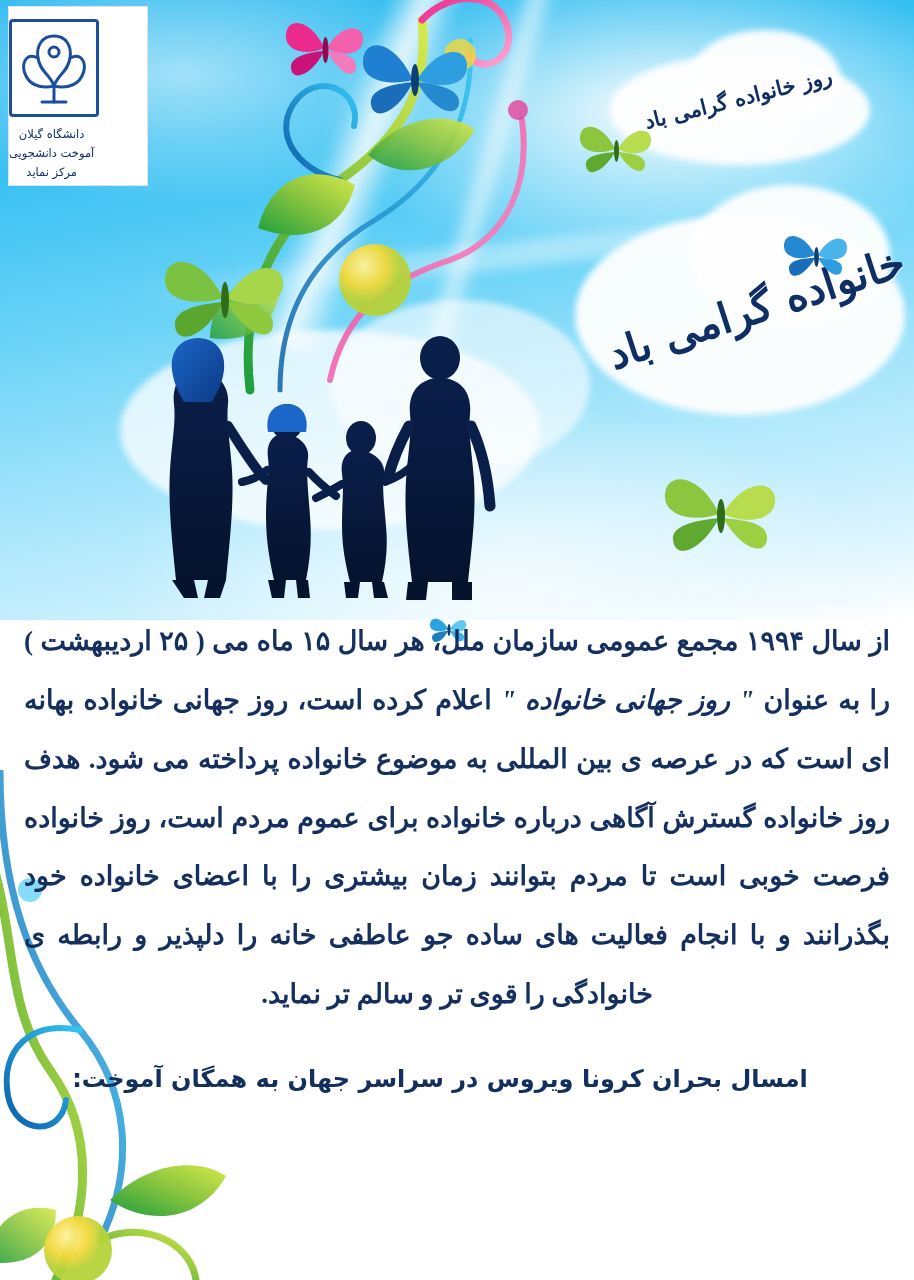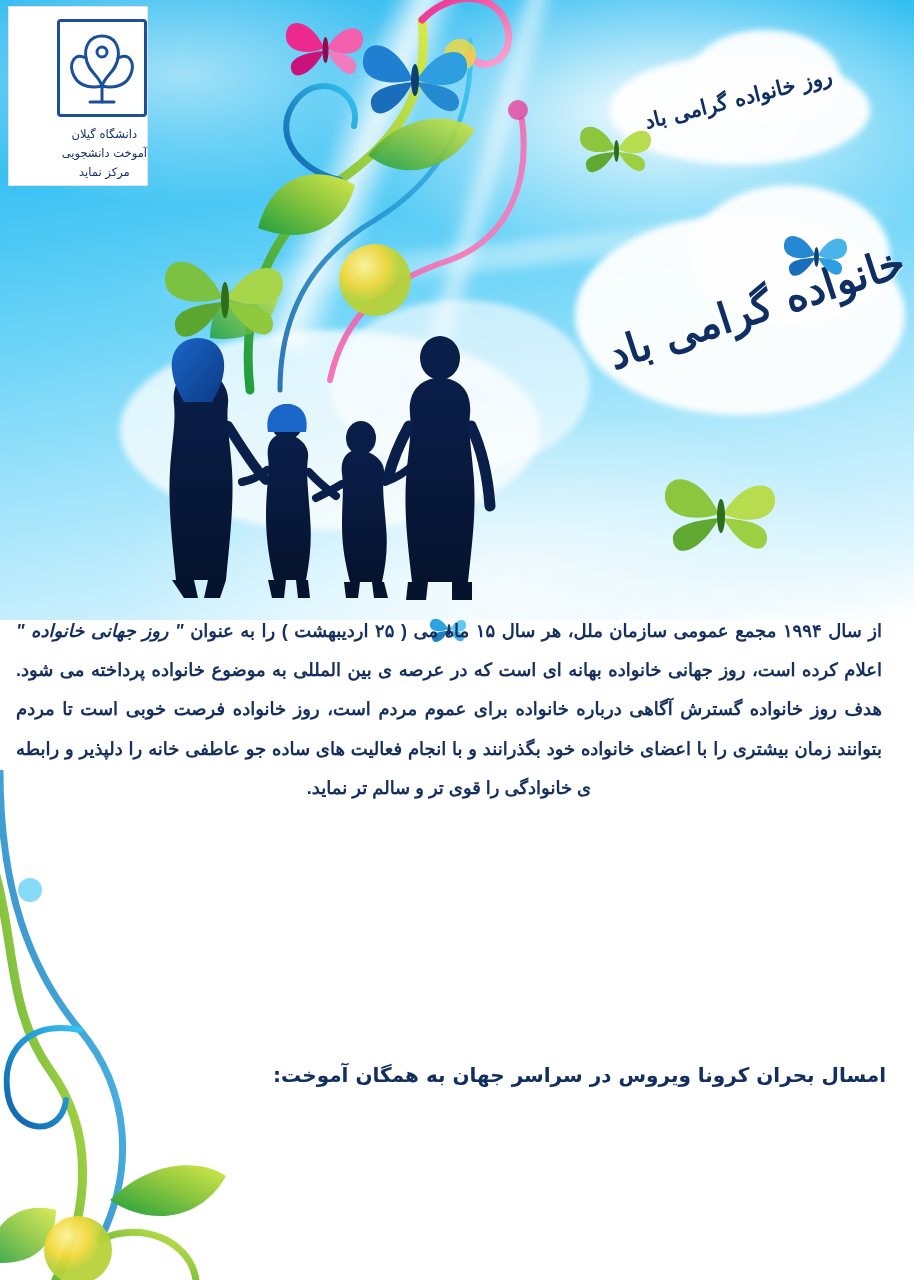--- a/index.html
+++ b/index.html
@@ -58,21 +58,21 @@
   
   .logo-box {
     position: absolute;
     left: 8px; top: 6px;
     width: 140px;
     height: 180px;
     background: #ffffff;
     border: 1px solid #e3e3e3;
     display: flex;
     flex-direction: column;
-    align-items: flex-start;
+    align-items: flex-end;
     padding-top: 12px;
     box-sizing: border-box;
   }
   .logo-mark {
     width: 84px; height: 92px;
     border: 3px solid #1b4f9c;
     border-radius: 4px;
     position: relative;
     overflow: hidden;
   }
@@ -119,45 +119,46 @@
     position: absolute;
     left: 150px;
     top: 330px;
     width: 370px;
     height: 275px;
   }
 
   
   .body-text {
     position: absolute;
-    left: 16px;
+    left: 24px;
     top: 612px;
     width: 866px;
     direction: rtl;
     text-align: justify;
     text-align-last: center;
     color: #15305f;
-    font-family: Liberation Sans, sans-serif;
-    font-size: 18px;
+    font-family: Liberation Serif, serif;
+    font-size: 27px;
     line-height: 2.18;
     font-weight: 600;
   }
   .body-text .hl {
     font-weight: bold;
     font-style: italic;
   }
   .closing {
     position: absolute;
-    left: 20px;
+    left: 7px;
     top: 1055px;
     width: 866px;
     direction: rtl;
+    text-align: center;
     color: #132f60;
     font-family: "DejaVu Sans", "Liberation Sans", sans-serif;
-    font-size: 20px;
+    font-size: 24px;
     line-height: 2.0;
     font-weight: bold;
   }
   .closing .line2 { display: block; }
 
   
   .bfly { position: absolute; }
 </style>
 </head>
 <body>

